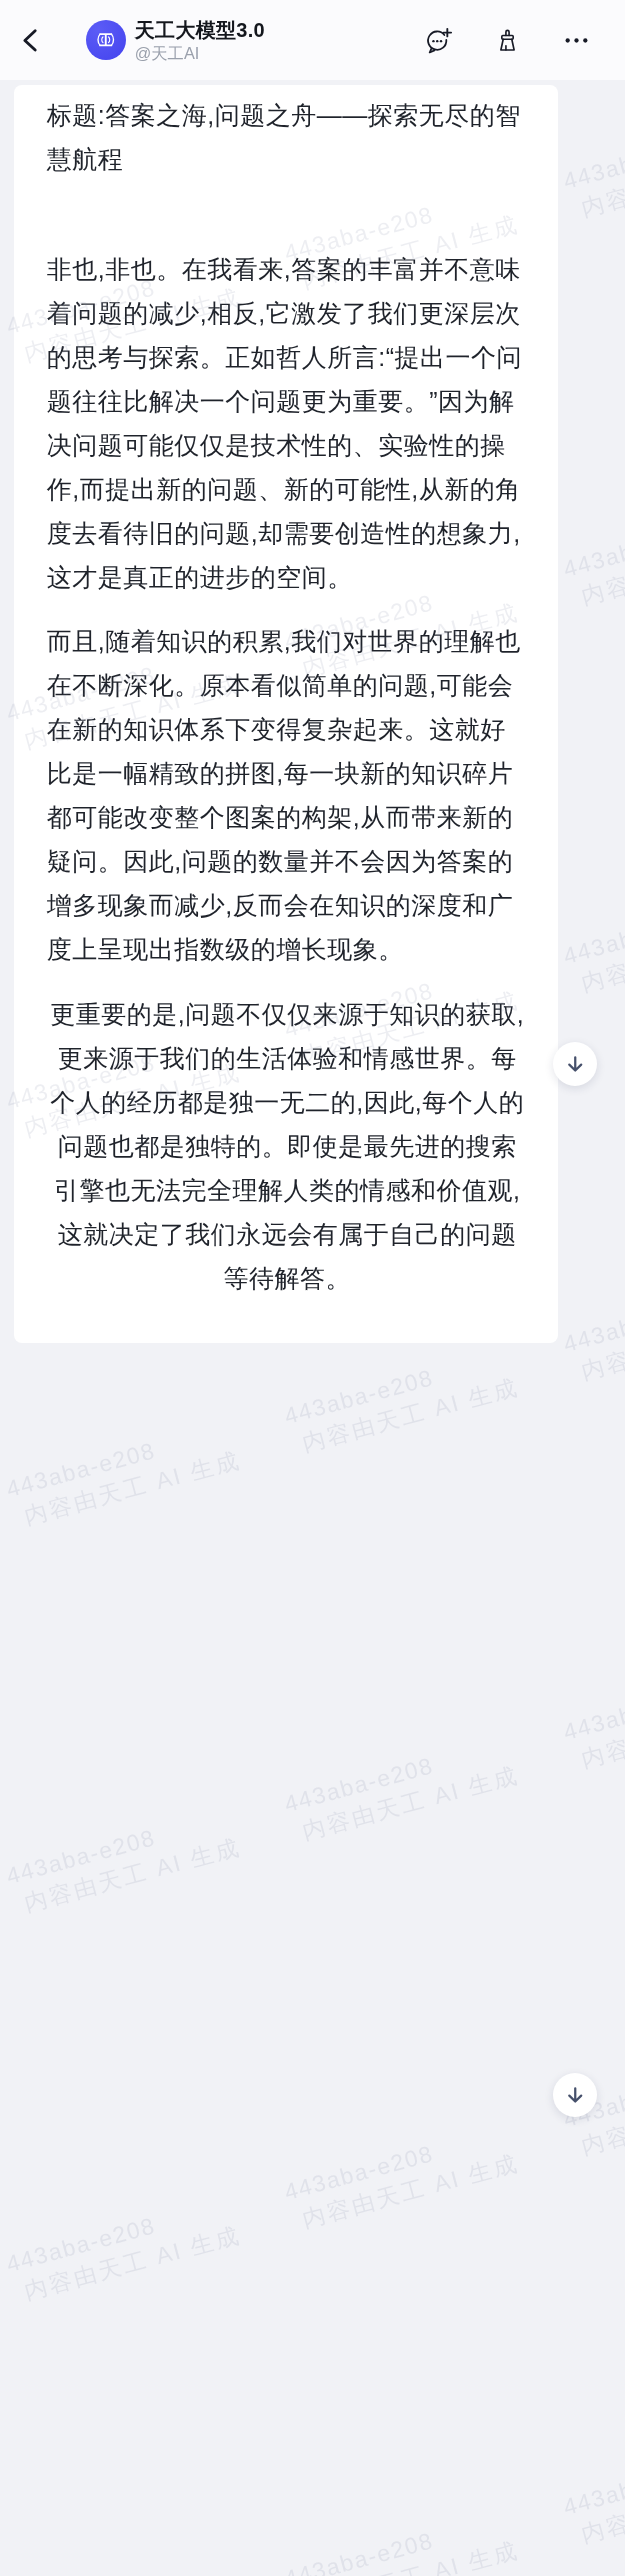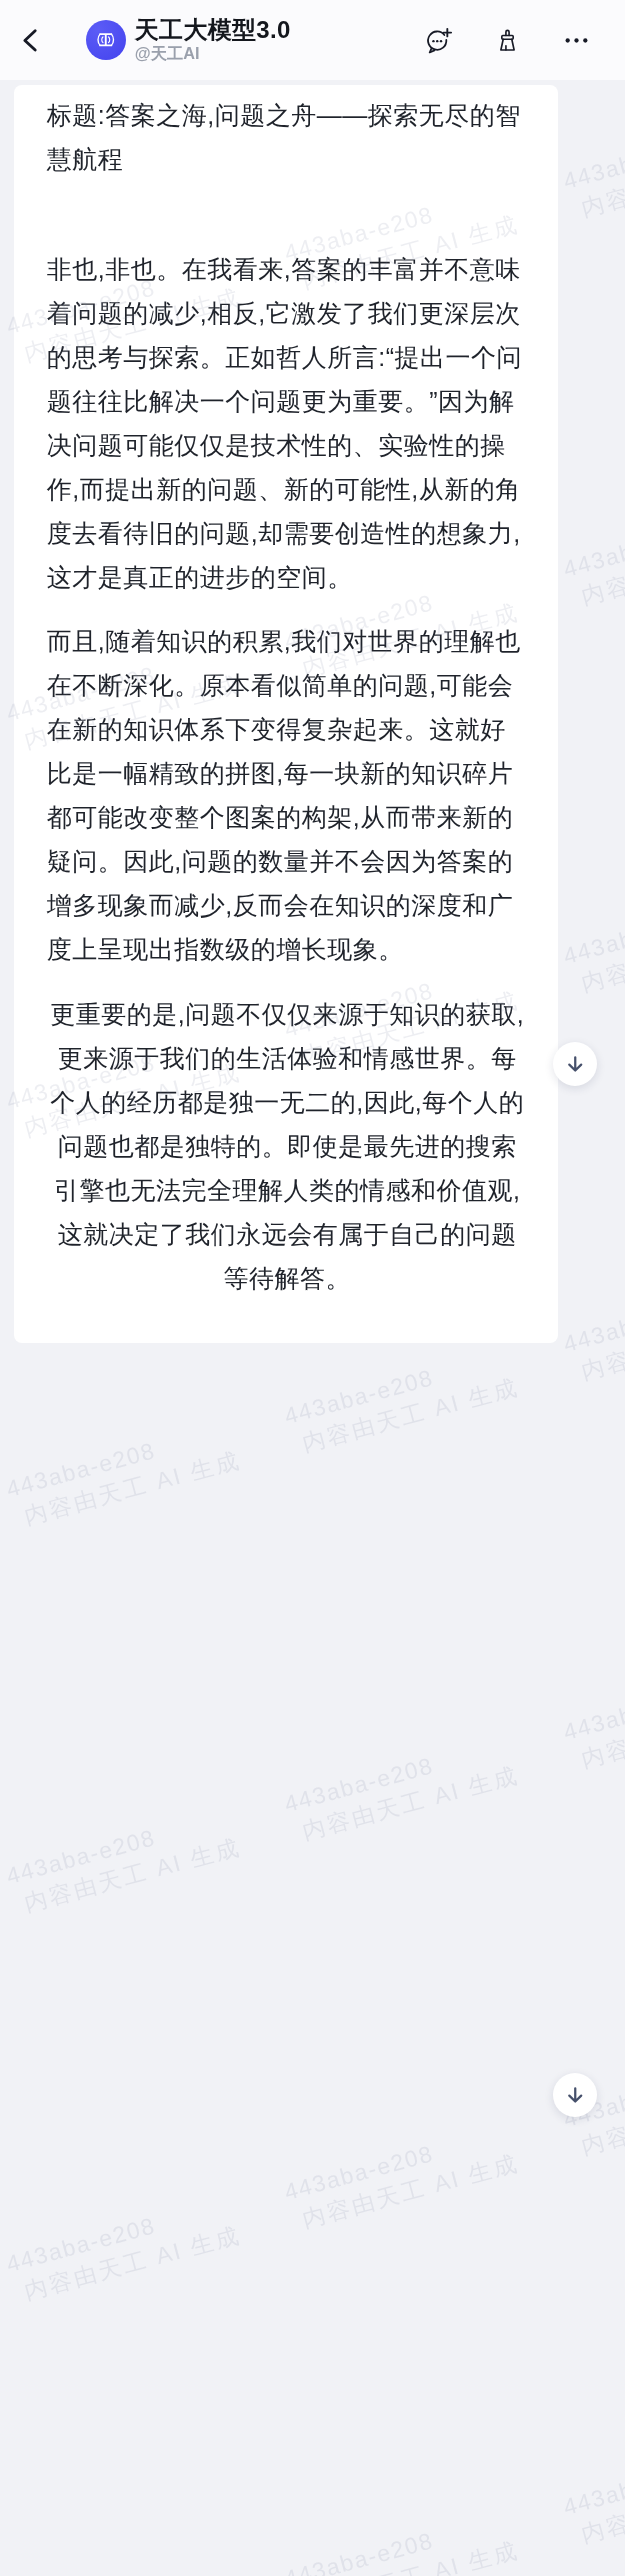--- a/index.html
+++ b/index.html
@@ -25,22 +25,22 @@
     background:none;border:none;cursor:pointer;color:var(--icon);
     width:27.5px;height:27.5px;margin-left:17.5px;flex:0 0 auto;display:block;
   }
   .avatar{
     width:40px;height:40px;border-radius:50%;
     background:radial-gradient(circle at 30% 25%,var(--avatar-blue-1),var(--avatar-blue-2));
     margin-left:41px;flex:0 0 auto;
     display:flex;align-items:center;justify-content:center;
   }
   .titles{margin-left:8.8px;display:flex;flex-direction:column;gap:1.9px;}
-  .bot-name{font-size:24px;line-height:26px;font-weight:700;color:#14171d;letter-spacing:0.3px;}
-  .bot-handle{font-size:16.3px;line-height:17.5px;color:var(--subtitle);font-weight:bold;}
+  .bot-name{font-size:20px;line-height:26px;font-weight:700;color:#14171d;letter-spacing:0.3px;}
+  .bot-handle{font-size:16.3px;line-height:17.5px;color:var(--subtitle);}
   .spacer{flex:1;}
   .actions{display:flex;gap:40px;margin-right:34px;}
   .icon-btn{background:none;border:none;cursor:pointer;color:var(--icon);width:29px;height:29px;padding:0;display:block;}
   .icon-btn svg,.back svg{display:block;width:100%;height:100%;}
   
   .chat{
     position:absolute;top:0;left:0;width:625px;height:2576px;
     padding:85px 0 0 13.8px;z-index:1;
   }
   .card{

